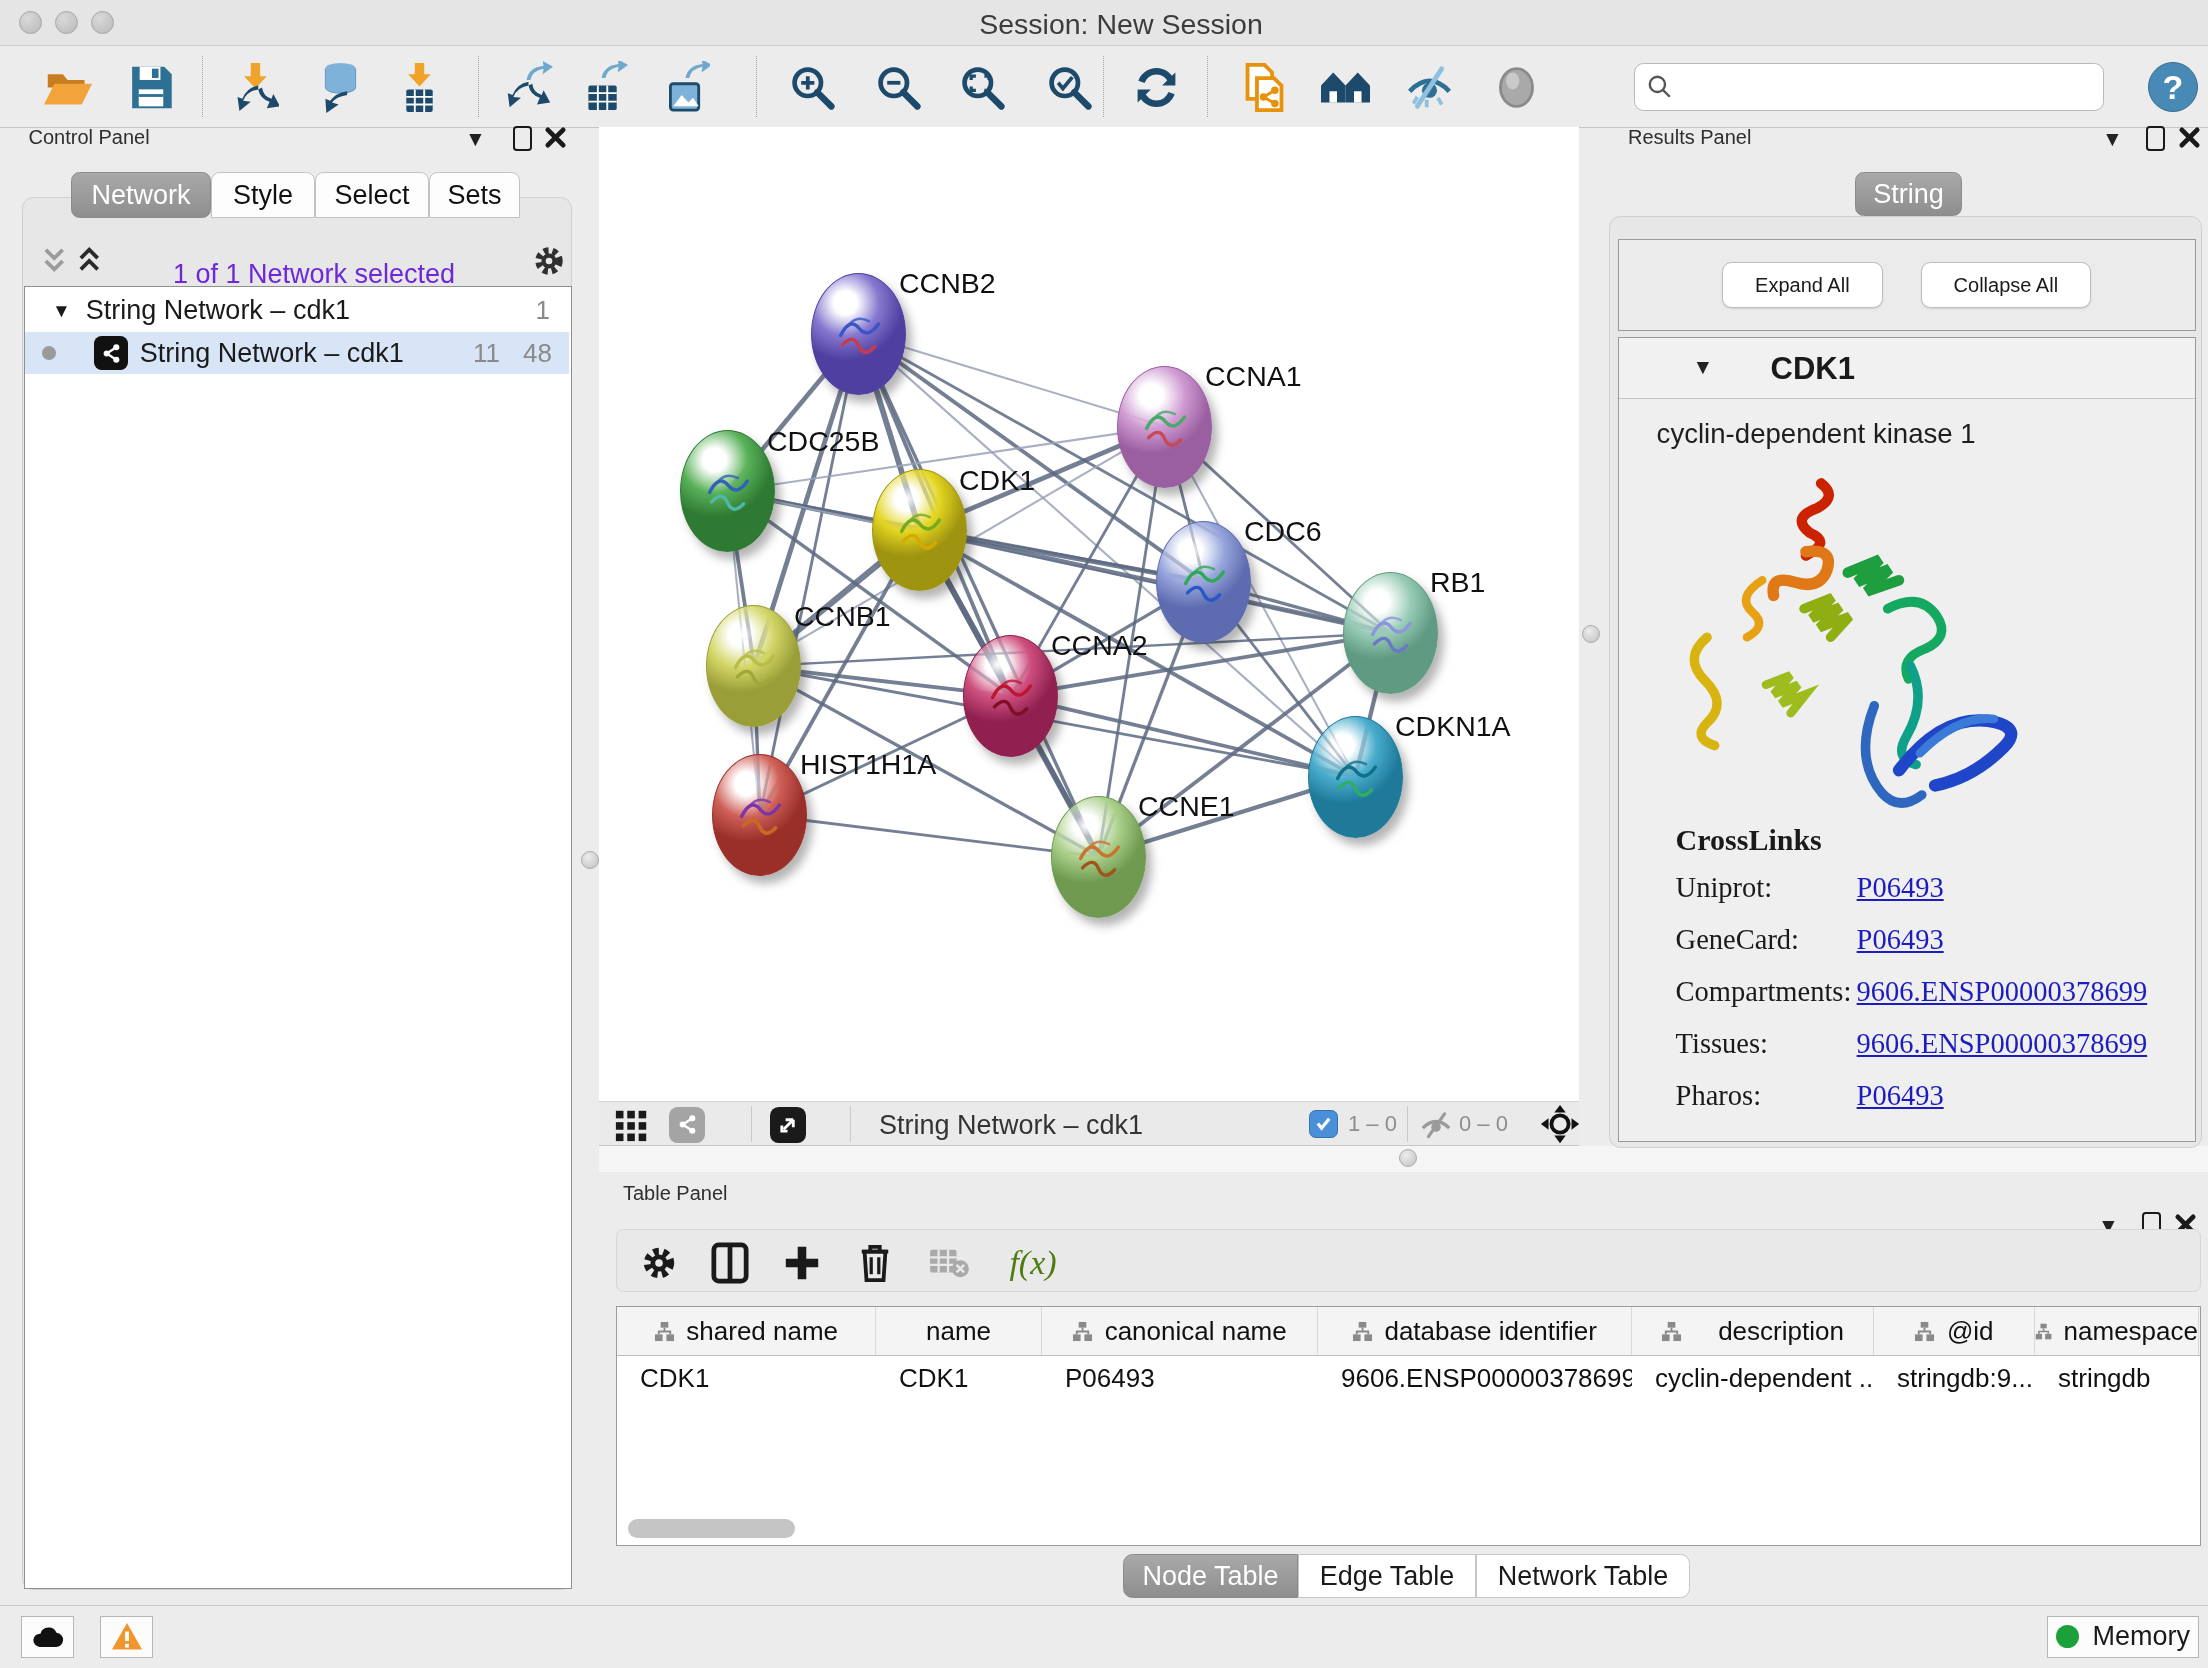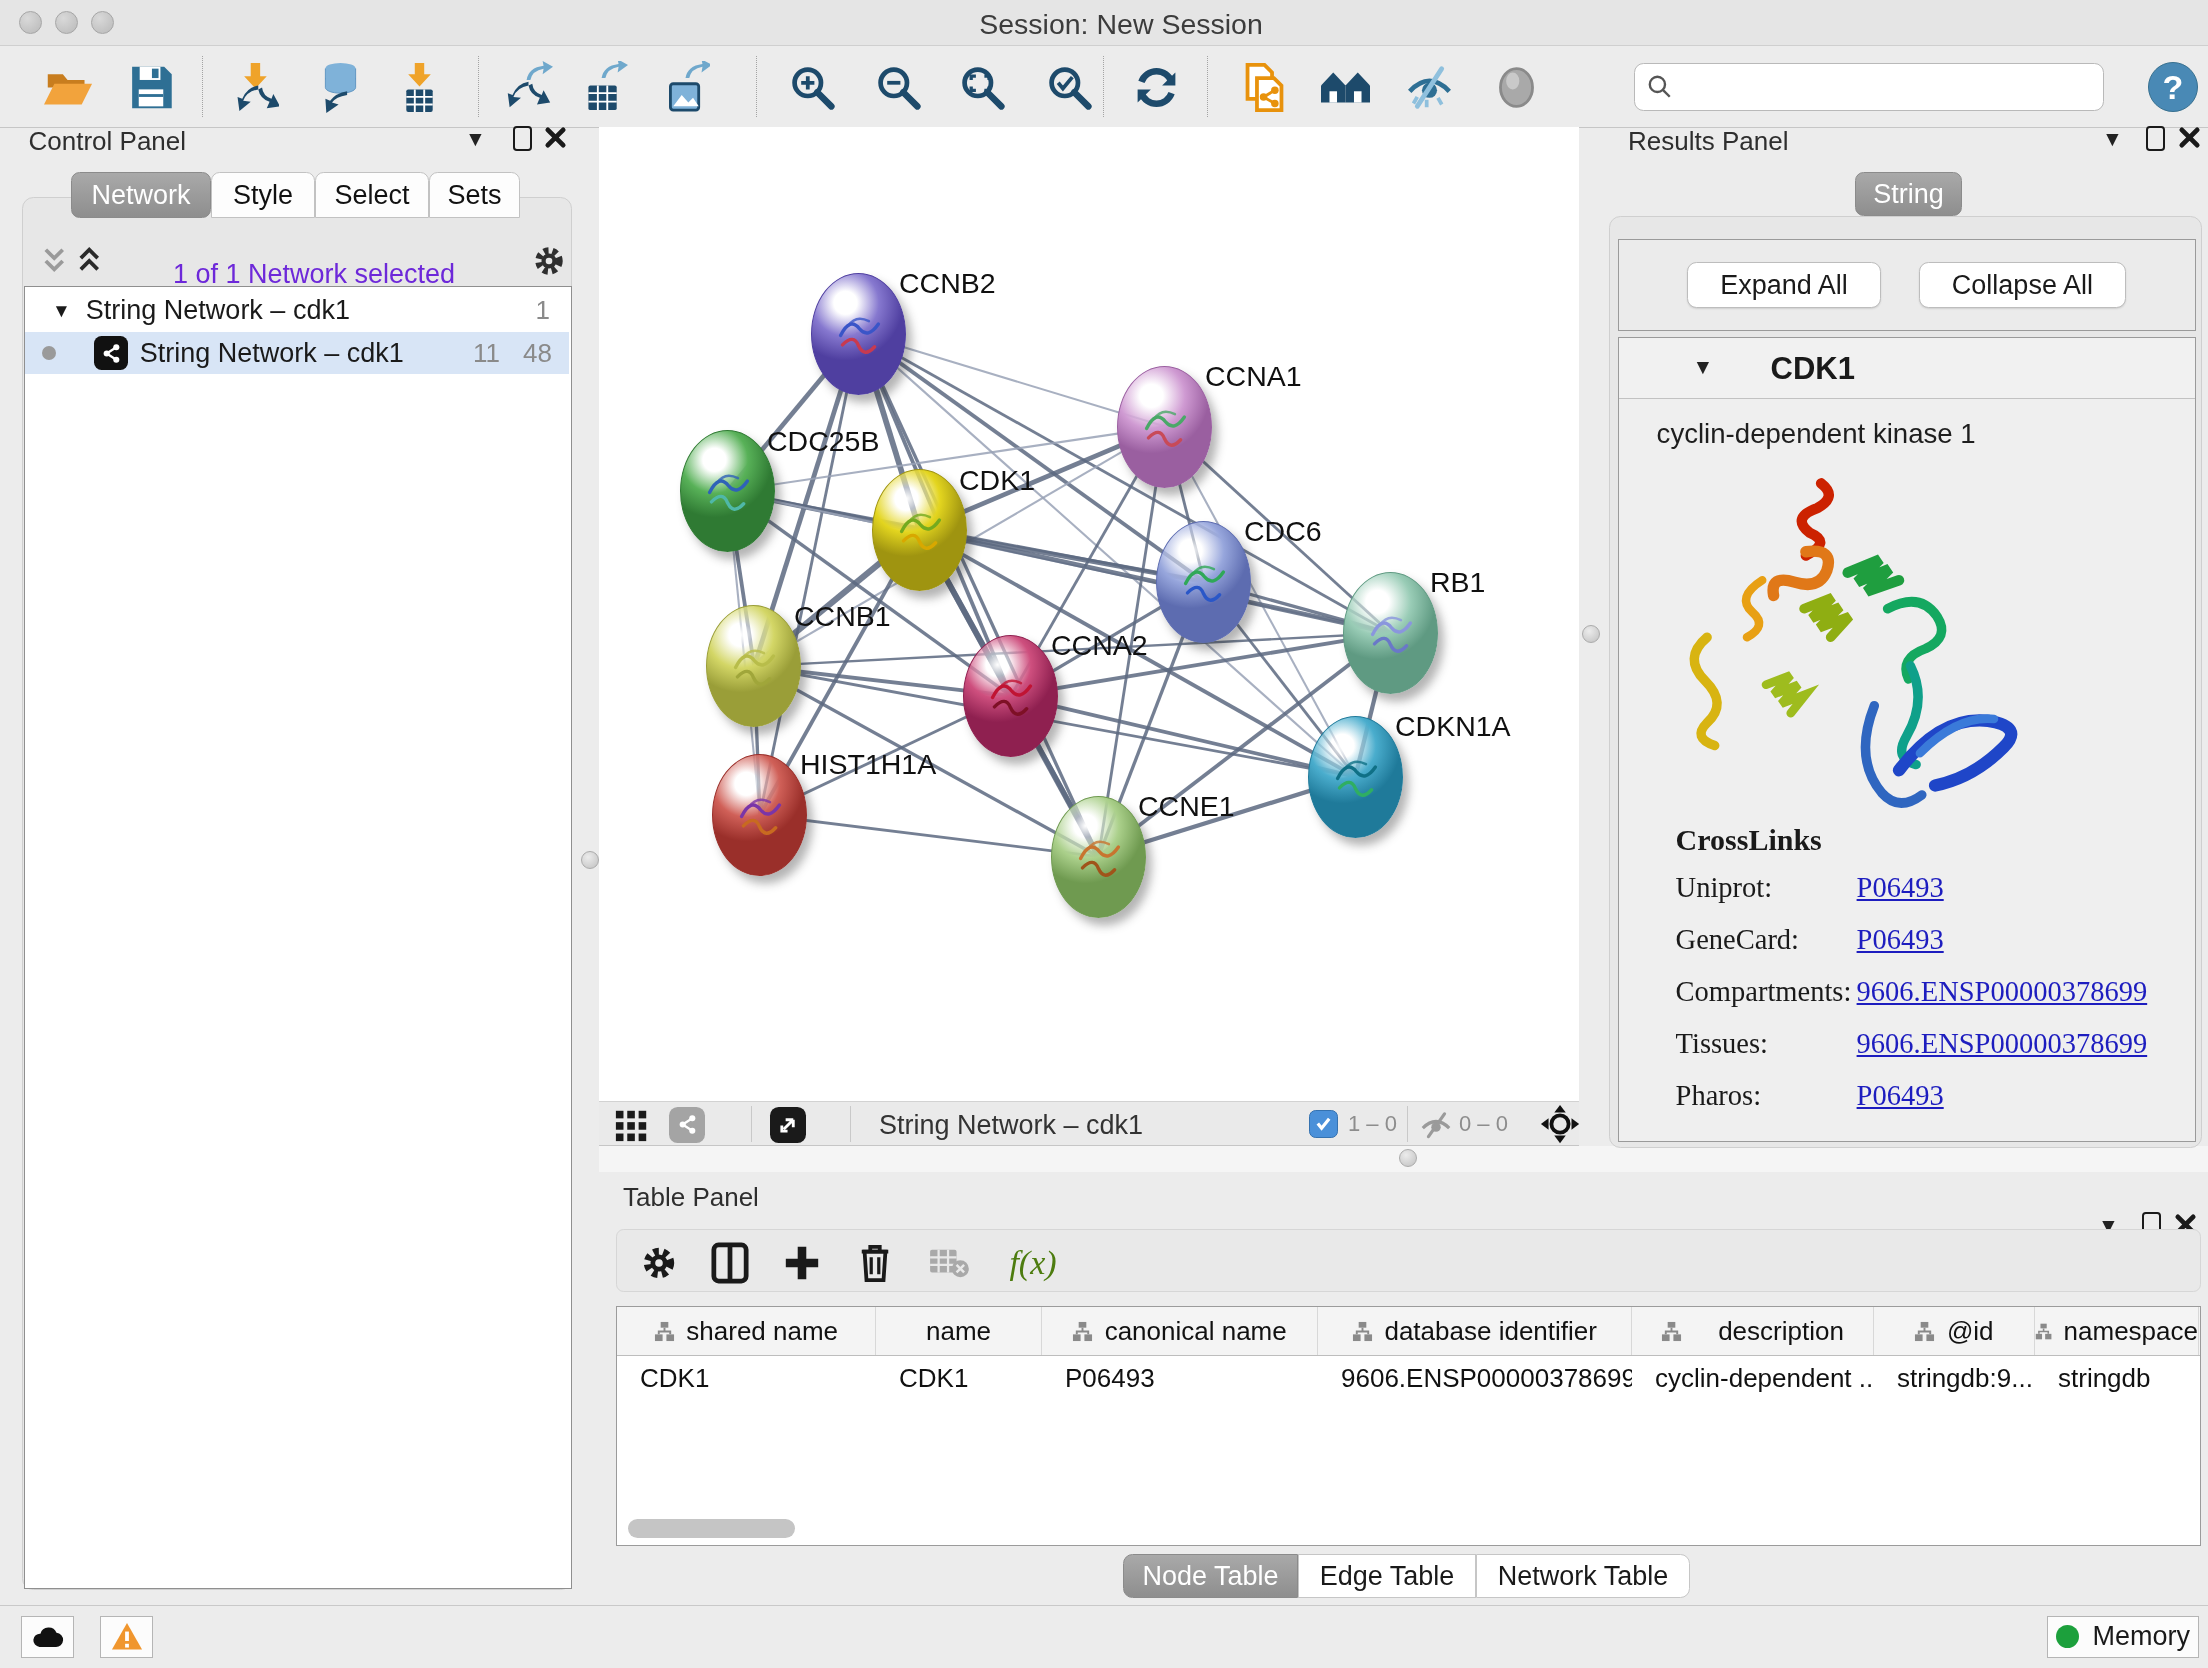--- a/index.html
+++ b/index.html
@@ -27,21 +27,21 @@
   .tsep{position:absolute;top:53px;height:61px;border-left:1.9px dotted #a3a3a3;top:9.5px;}
   .searchbox{position:absolute;left:1634px;top:17px;width:470px;height:48px;background:#fff;
              border:1.9px solid #b9b9b9;border-radius:9.5px;display:flex;align-items:center;padding-left:11.4px;}
   .searchbox input{border:none;outline:none;font-size:25px;width:409px;background:transparent;
                    font-family:"Liberation Sans",sans-serif;}
   .helpbtn{position:absolute;left:2148px;top:16px;width:50px;height:50px;border-radius:50%;
            background:#4989b5;border:1px solid #37708f;color:#fff;font-size:34px;font-weight:bold;
            display:flex;align-items:center;justify-content:center;}
 
   
-  .phead{font-size:26px;color:#2e2e2e;}
+  .phead{font-size:20px;color:#2e2e2e;}
   .pctl-tri{font-size:21px;color:#222;}
   .pctl-box{display:inline-block;width:19px;height:25px;border:2.9px solid #1a1a1a;border-radius:3.8px;}
 
   
   .cp-title{position:absolute;left:28.5px;top:126px;}
   .cp-container{position:absolute;left:22px;top:197px;width:550px;height:1393px;background:#e7e7e7;
                 border:1px solid #cfcfcf;border-radius:11.4px;}
   .tab{position:absolute;height:46px;top:172px;border:1px solid #c2c2c2;background:#fdfdfd;
        border-radius:8.6px 8.6px 0 0;display:flex;align-items:center;justify-content:center;
        font-size:27px;color:#111;}
@@ -70,21 +70,21 @@
   .understrip{position:absolute;left:599px;top:1146px;width:1609px;height:26px;background:#f5f5f5;}
 
   
   .rp-title{position:absolute;left:1628px;top:126px;}
   .rp-container{position:absolute;left:1609px;top:216px;width:593px;height:932px;background:#e7e7e7;
                 border:1px solid #cfcfcf;border-radius:11.4px;}
   .rp-tab{position:absolute;left:1855px;top:172px;width:107px;height:44px;}
   .rp-btnbox{position:absolute;left:7.6px;top:22px;width:578px;height:92px;background:#ebebeb;
              border:1.9px solid var(--boxborder);display:flex;align-items:center;justify-content:center;gap:38px;}
   .rp-btn{height:46px;padding:0 32px;background:#fff;border:1px solid #bdbdbd;border-radius:9.5px;
-          font-size:27px;display:flex;align-items:center;box-shadow:0 1px 1.9px rgba(0,0,0,.12);}
+          font-size:20px;display:flex;align-items:center;box-shadow:0 1px 1.9px rgba(0,0,0,.12);}
   .rp-genebox{position:absolute;left:7.6px;top:120px;width:578px;height:805px;background:#efefef;
               border:1.9px solid var(--boxborder);}
   .rp-genehead{position:absolute;left:0;top:0;width:100%;height:61px;background:#f1f1f1;
                border-bottom:1px solid #c2c2c2;}
   .rp-genename{position:absolute;left:152px;top:13.3px;font-size:31px;font-weight:bold;}
   .rp-desc{position:absolute;left:38px;top:80px;font-size:27.6px;color:#1e1e1e;}
   .crosslinks{position:absolute;left:57px;top:485px;font-family:"Liberation Serif",serif;}
   .cl-title{font-size:30px;font-weight:bold;margin-bottom:15px;}
   .cl-row{display:flex;margin-bottom:20px;font-size:28.5px;}
   .cl-label{width:181px;}

